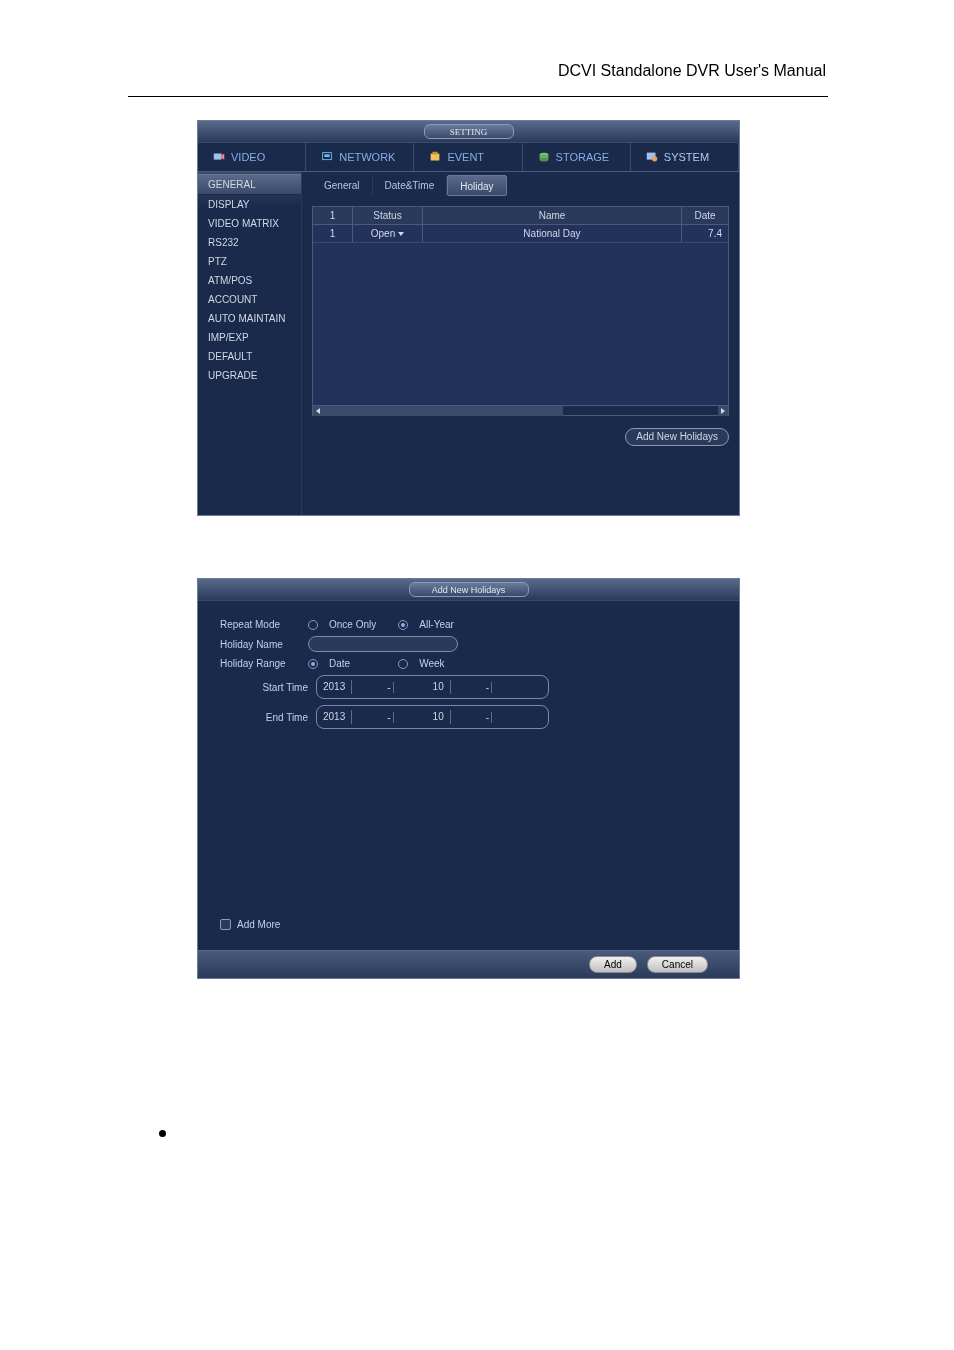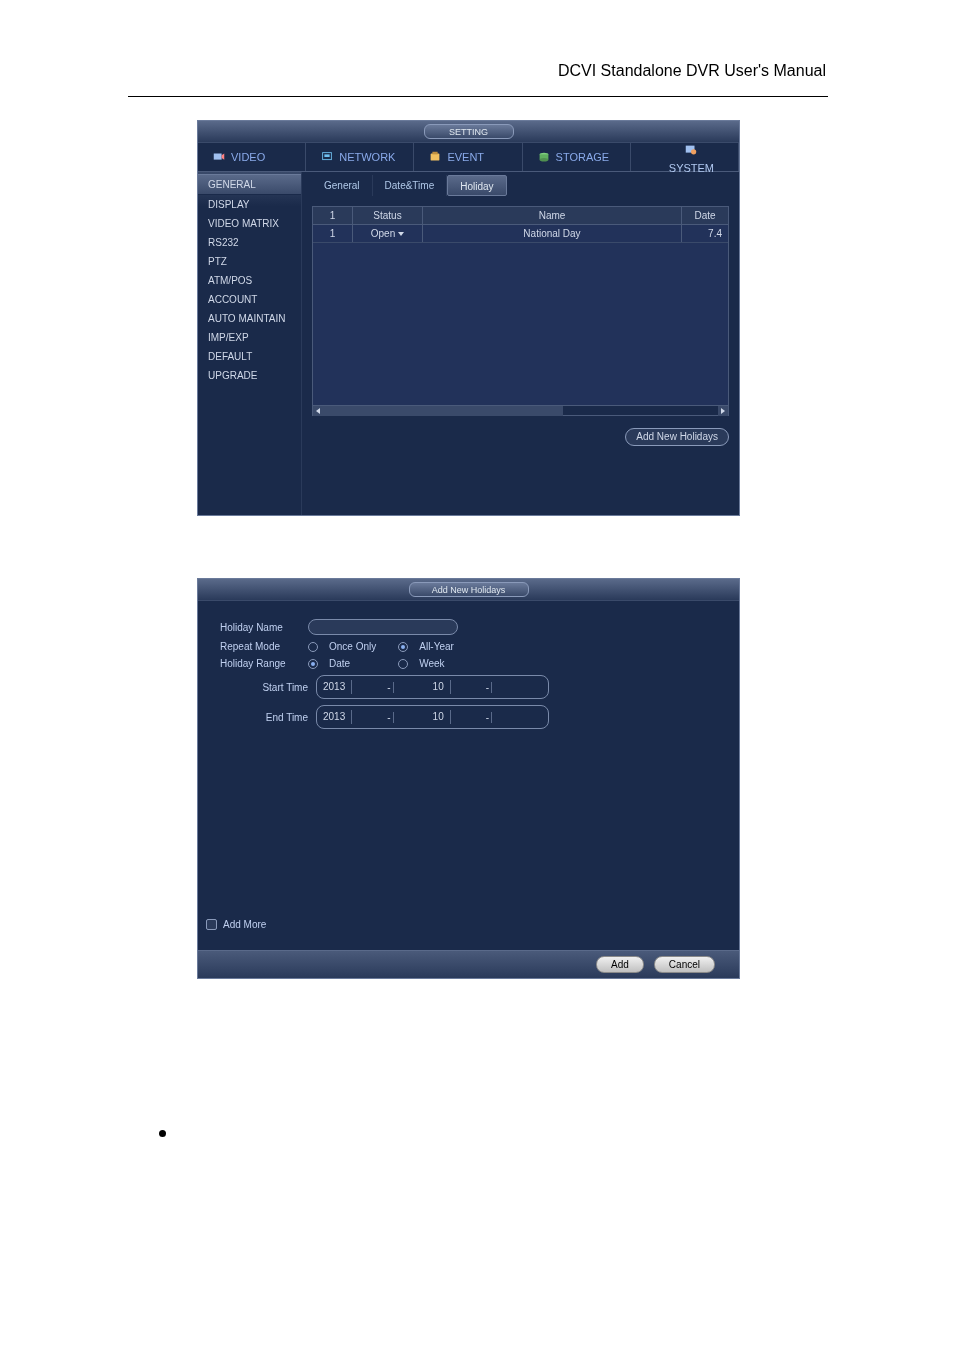--- a/index.html
+++ b/index.html
@@ -49,20 +49,21 @@
     top: 3px;
     width: 90px;
     height: 15px;
     background: linear-gradient(#6a7a9a, #3a4a6a);
     border: 1px solid #8a9aba;
     border-radius: 6px;
     text-align: center;
     font-size: 9px;
     color: #e0e8f0;
     line-height: 14px;
+    font-family: Liberation Serif, serif;
   }
   .win1-tabs {
     height: 29px;
     background: #1a2a4a;
     display: flex;
     border-bottom: 1px solid #4a5a7a;
   }
   .win1-tab {
     flex: 1;
     display: flex;
@@ -70,21 +71,20 @@
     justify-content: flex-start;
     padding-left: 14px;
     gap: 5px;
     font-size: 11px;
     color: #8aaaea;
     border-right: 1px solid #3a4a6a;
     cursor: pointer;
   }
   .win1-tab.active {
     color: #b0c8f0;
-    flex-direction: column;
   }
   .tab-icon {
     width: 14px;
     height: 14px;
     display: inline-block;
   }
   .win1-body {
     display: flex;
     height: calc(100% - 51px);
   }
@@ -287,38 +287,38 @@
     font-size: 10px;
     color: #d0d8e8;
     border-right: 1px solid #5a6a8a;
     line-height: 14px;
   }
   .date-seg:last-child { border-right: none; margin-top: 48px; }
   .date-sep { font-size:10px; color:#d0d8e8; padding:0 2px; border-right: 1px solid #5a6a8a;}
   .addmore-row {
     position: absolute;
     bottom: 20px;
-    left: 8px;
+    left: 22px;
     display: flex;
     align-items: center;
     gap: 6px;
     text-align: center;
   }
   .checkbox {
     width: 11px; height: 11px; border: 1px solid #8a9aba; border-radius: 2px;
     background: #2a3a5a;
   }
   .win2-footer {
     height: 28px;
     background: linear-gradient(#4a5a7a, #2a3a5a);
     border-top: 1px solid #5a6a8a;
     display: flex;
     justify-content: flex-end;
     align-items: center;
-    padding-right: 24px;
+    padding-right: 31px;
     gap: 10px;
   }
   .footer-btn {
     background: linear-gradient(#f0f0f0, #c0c0c0);
     border: 1px solid #8a8a8a;
     border-radius: 8px;
     height: 17px;
     padding: 0 14px;
     font-size: 10px;
     color: #000;
@@ -448,29 +448,29 @@
     </div>
   </div>
 </div>
 
 <div class="win2">
   <div class="win2-titlebar">
     <div class="win2-title-tab">Add New Holidays</div>
   </div>
   <div class="win2-body">
     <div class="form-row">
-      <div class="form-label">Holiday Name</div>
-      <div class="text-input"></div>
-    </div>
-    <div class="form-row">
       <div class="form-label">Repeat Mode</div>
       <span class="radio"></span>
       <span class="radio-label">Once Only</span>
       <span class="radio checked"></span>
       <span class="radio-label">All-Year</span>
+    </div>
+    <div class="form-row">
+      <div class="form-label">Holiday Name</div>
+      <div class="text-input"></div>
     </div>
     <div class="form-row">
       <div class="form-label">Holiday Range</div>
       <span class="radio checked"></span>
       <span class="radio-label" style="margin-right:40px;">Date</span>
       <span class="radio"></span>
       <span class="radio-label">Week</span>
     </div>
     <div class="form-row">
       <div class="form-sublabel">Start Time</div>

